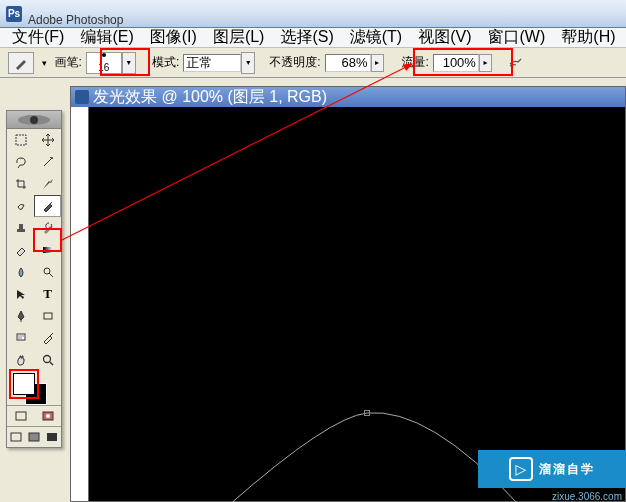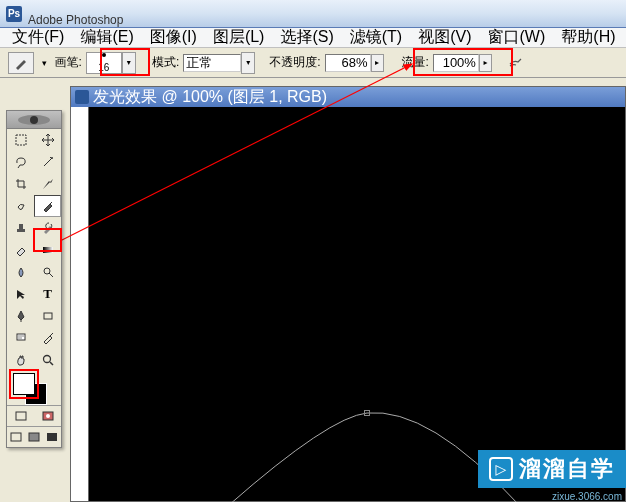--- a/index.html
+++ b/index.html
@@ -53,21 +53,21 @@
     .canvas { position: absolute; left: 18px; top: 20px; right: 0; bottom: 0; background: #000; }
     .ruler-v { position: absolute; left: 0; top: 20px; width: 18px; bottom: 0; background: #fff; border-right: 1px solid #666; }
     
     .curve-path { position: absolute; left: 0; top: 0; pointer-events: none; }
     .control-point { position: absolute; width: 6px; height: 6px; border: 1px solid #888; background: transparent; }
     
     .arrow-line { position: absolute; pointer-events: none; }
     
     .watermark { position: absolute; right: 0; bottom: 14px; width: 148px; height: 38px; background: #1a8cc8; display: flex; align-items: center; justify-content: center; gap: 6px; }
     .wm-icon { width: 24px; height: 24px; border: 2px solid #fff; border-radius: 4px; display: flex; align-items: center; justify-content: center; color: #fff; font-size: 14px; }
-    .wm-text { color: #fff; font-size: 22px; font-weight: bold; letter-spacing: 2px; }
+    .wm-text { color: #fff; font-size: 12px; font-weight: bold; letter-spacing: 2px; }
     .wm-url { position: absolute; right: 4px; bottom: 0px; font-size: 10px; color: #7ab8d8; }
   </style>
 </head>
 <body>
 
 <div class="titlebar">
   <div class="ps-icon">Ps</div>
   <div class="title">Adobe Photoshop</div>
 </div>
 

